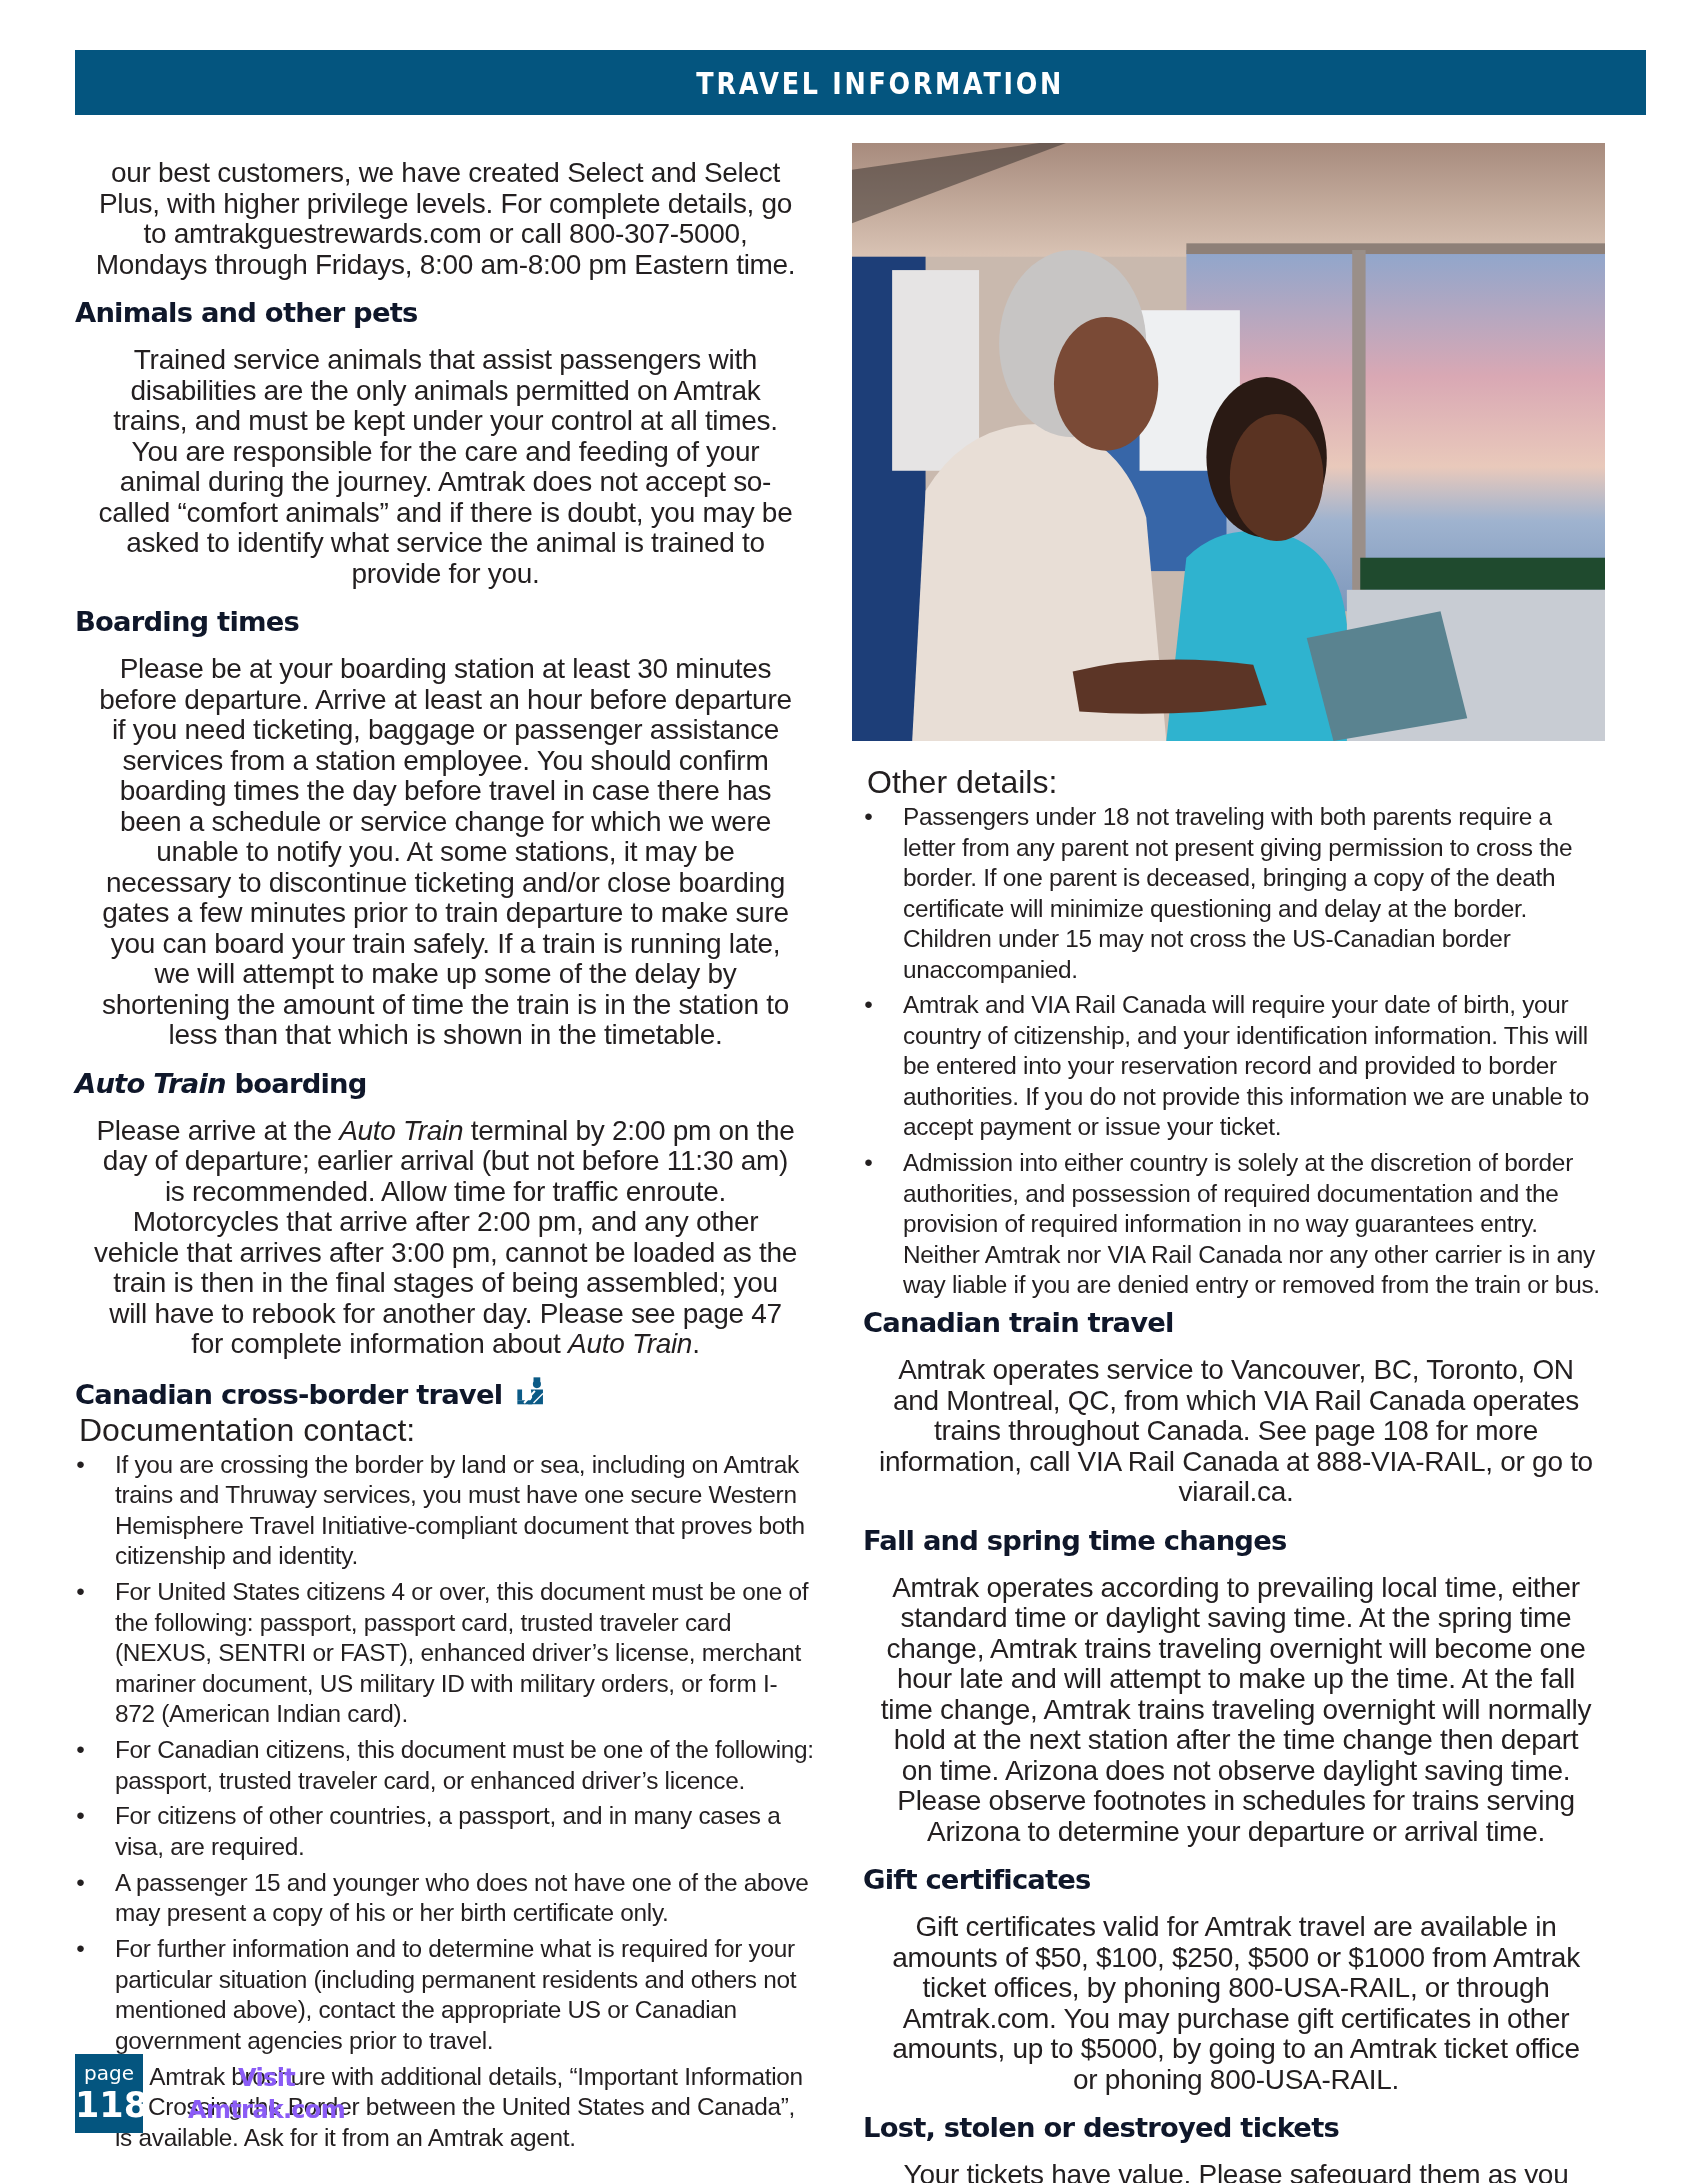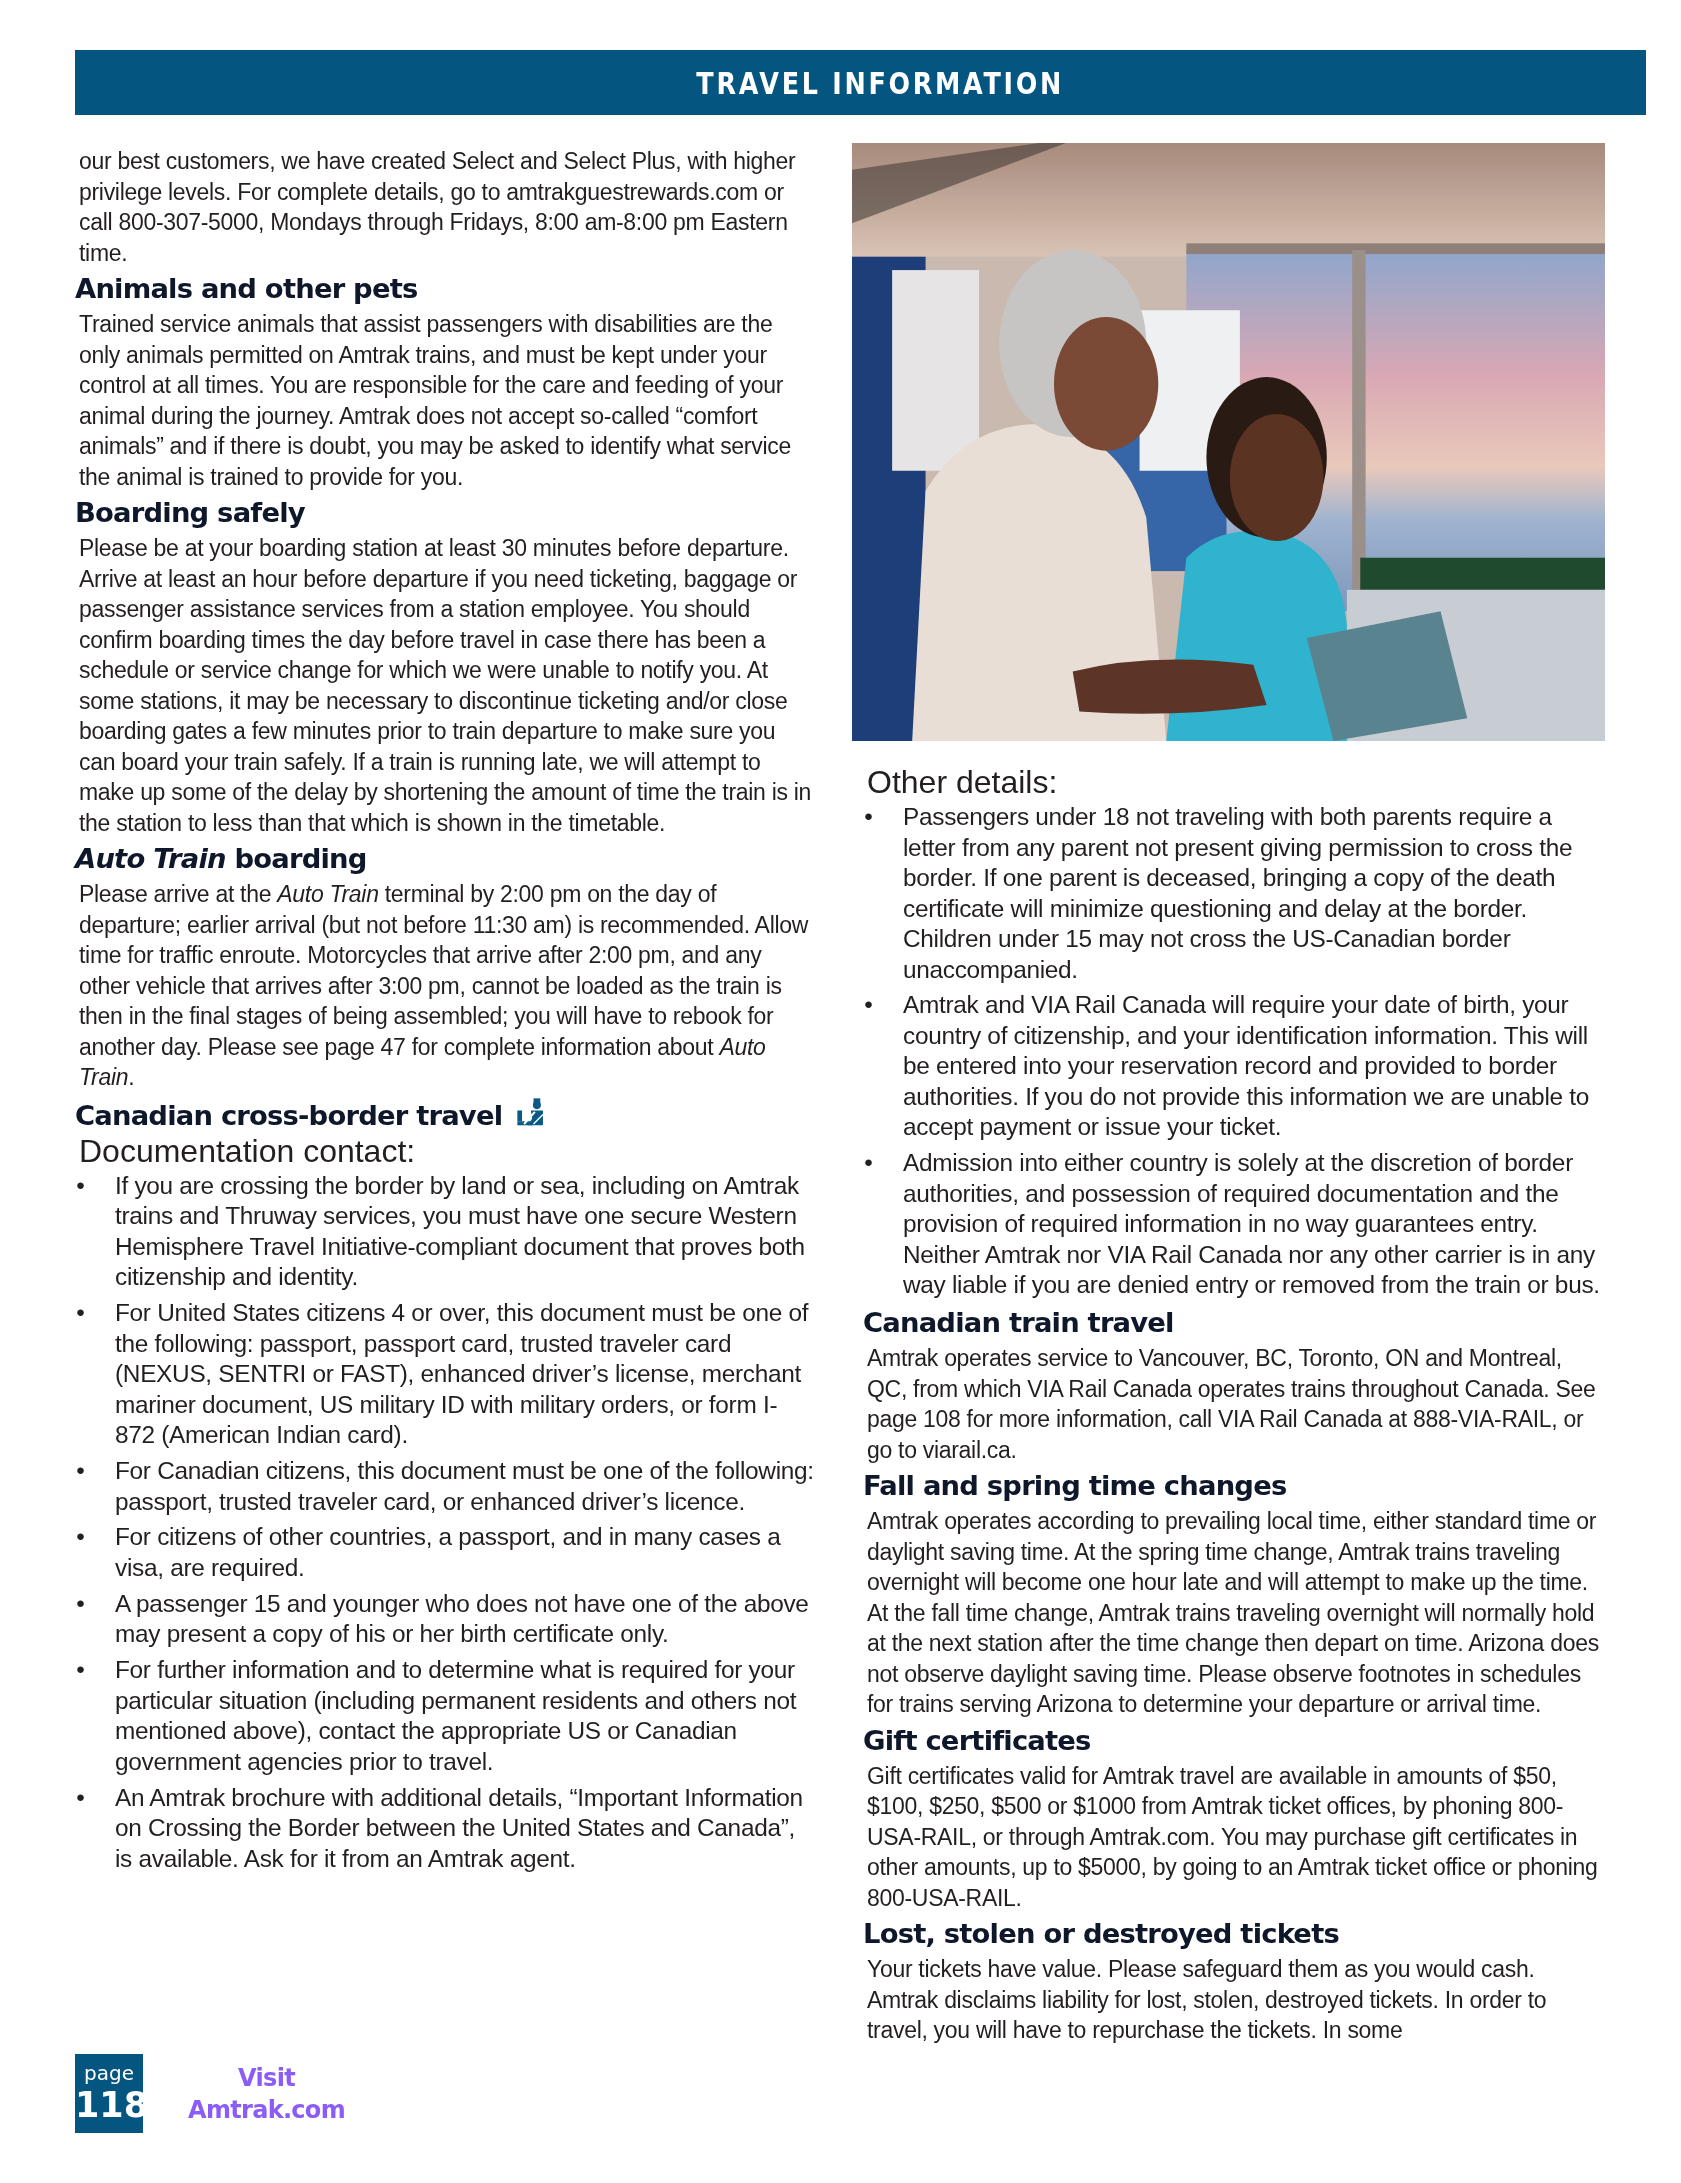--- a/index.html
+++ b/index.html
@@ -5,22 +5,22 @@
   html, body { margin:0; padding:0; background:#ffffff; }
   body { width:1681px; height:2183px; position:relative; overflow:hidden;
          font-family:"Liberation Sans", sans-serif; color:#231f20; }
   .header-bar { position:absolute; left:75px; top:50px; width:1531px; height:65px;
                 background:#04557f; display:flex; align-items:center; justify-content:center;padding-left:40px; }
   .header-title { color:#ffffff; font-family:"DejaVu Sans", sans-serif; font-weight:bold;
                   font-size:31px; letter-spacing:3.3px; transform:scaleX(0.82); }
   .col { position:absolute; top:142px; }
   .col-left { left:75px; width:741px; }
   .col-right { left:863px; width:746px; top:763px; }
-  .body-text { font-size:23px; line-height:30.5px; margin:4px; letter-spacing:-0.3px;
-               transform-origin:left top; }
+  .body-text { font-size:28px; line-height:30.5px; margin:16px; letter-spacing:-0.3px;
+               transform-origin:left top;text-align:center; }
   .h2 { font-family:"DejaVu Sans", sans-serif; font-weight:bold; color:#0f172a;
         font-size:27.4px; line-height:33px; margin:1.3px 0 1.3px 0; letter-spacing:-0.8px; }
   .h2 em { font-style:italic; }
   .subhead { font-weight:normal; font-size:32px; line-height:31px; margin:4px; }
   ul.bullets { list-style:none; margin:0; padding:0; }
   ul.bullets li { position:relative; padding-left:40px; font-size:24.4px; line-height:30.5px;
                   margin-bottom:5.4px; letter-spacing:-0.3px; }
   ul.bullets li .dot { position:absolute; left:1.3px; top:0; }
   .photo { position:absolute; left:852px; top:143px; width:753px; height:598px; overflow:hidden; }
   .icon-customs { display:inline-block; width:31px; height:31px; vertical-align:-2.7px; margin-left:13.4px; }
@@ -39,21 +39,21 @@
 <div class="header-bar">
   <span class="header-title">TRAVEL INFORMATION</span>
 </div>
 
 <div class="col col-left">
   <p class="body-text">our best customers, we have created Select and Select Plus, with higher privilege levels. For complete details, go to amtrakguestrewards.com or call 800-307-5000, Mondays through Fridays, 8:00 am-8:00 pm Eastern time.</p>
 
   <h2 class="h2">Animals and other pets</h2>
   <p class="body-text">Trained service animals that assist passengers with disabilities are the only animals permitted on Amtrak trains, and must be kept under your control at all times. You are responsible for the care and feeding of your animal during the journey. Amtrak does not accept so-called “comfort animals” and if there is doubt, you may be asked to identify what service the animal is trained to provide for you.</p>
 
-  <h2 class="h2">Boarding safely</h2>
+  <h2 class="h2">Boarding times</h2>
   <p class="body-text">Please be at your boarding station at least 30 minutes before departure. Arrive at least an hour before departure if you need ticketing, baggage or passenger assistance services from a station employee. You should confirm boarding times the day before travel in case there has been a schedule or service change for which we were unable to notify you. At some stations, it may be necessary to discontinue ticketing and/or close boarding gates a few minutes prior to train departure to make sure you can board your train safely. If a train is running late, we will attempt to make up some of the delay by shortening the amount of time the train is in the station to less than that which is shown in the timetable.</p>
 
   <h2 class="h2"><em>Auto Train</em><span> boarding</span></h2>
   <p class="body-text"><span>Please arrive at the </span><span class="it">Auto Train</span><span> terminal by 2:00 pm on the day of departure; earlier arrival (but not before 11:30 am) is recommended. Allow time for traffic enroute. Motorcycles that arrive after 2:00 pm, and any other vehicle that arrives after 3:00 pm, cannot be loaded as the train is then in the final stages of being assembled; you will have to rebook for another day. Please see page 47 for complete information about </span><span class="it">Auto Train</span><span>.</span></p>
 
   <h2 class="h2">
     <span>Canadian cross-border travel</span><span class="icon-customs"><svg viewBox="0 0 46 46" width="31" height="31">
       <path d="M2 20 h7 v16 h-7z" fill="#0b5a86"></path>
       <path d="M2 36 h22 v6 h-22z" fill="#0b5a86"></path>
       <rect x="26" y="2" width="10" height="6" fill="#0b5a86"></rect>

